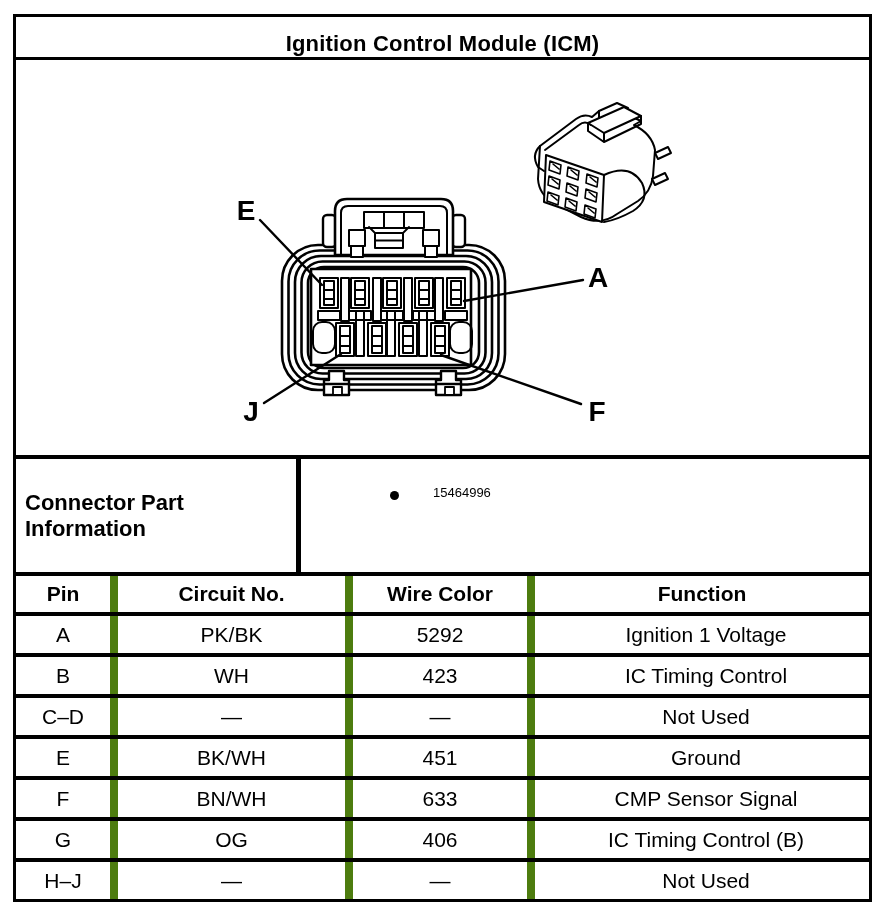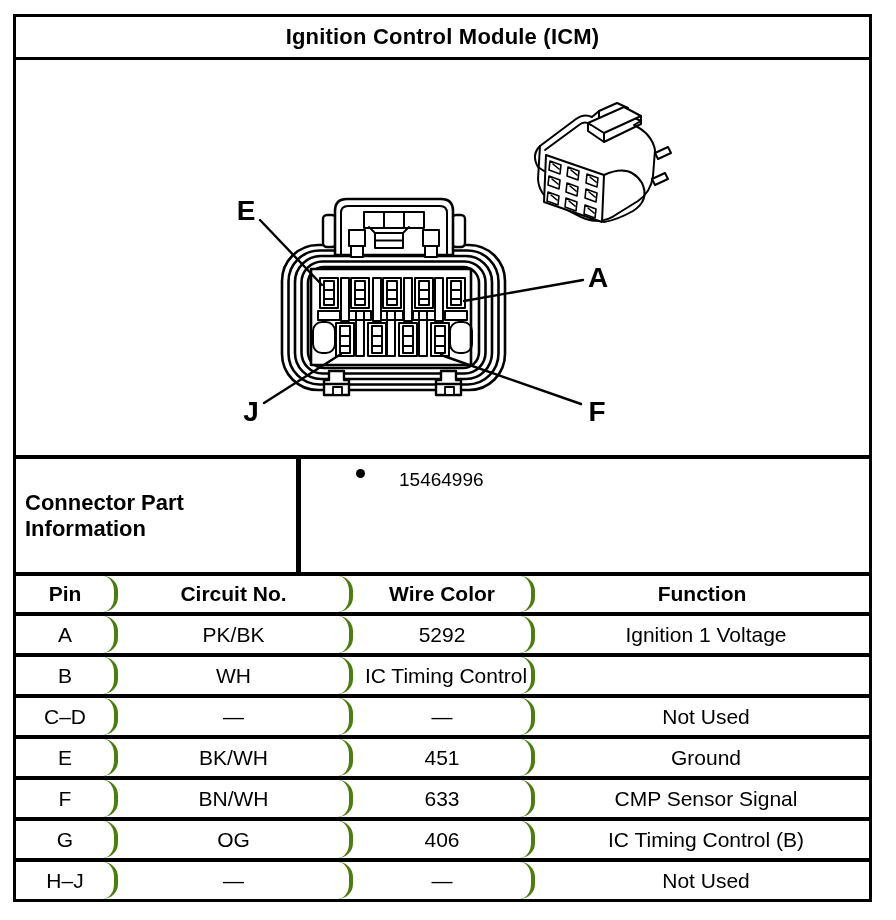--- a/index.html
+++ b/index.html
@@ -13,49 +13,49 @@
   }
   .frame{
     position:absolute;left:13px;top:14px;width:853px;
     border:3px solid #000;
     background:#fff;
     box-sizing:content-box;
   }
   
   .title-row{
     height:40px;border-bottom:3px solid #000;
-    display:flex;align-items:center;justify-content:center;
+    display:flex;align-items:flex-end;justify-content:center;
     font-size:22px;font-weight:bold;letter-spacing:0.2px;
   }
   
   .diagram-area{position:relative;height:395px;border-bottom:4px solid #000;}
   .diagram-area svg{position:absolute;left:0;top:0;width:100%;height:100%;}
   
   .partinfo-row{height:113px;border-bottom:4px solid #000;display:flex;}
   .partinfo-label{
     width:285px;border-right:5px solid #000;
     display:flex;align-items:center;
     padding-left:9px;box-sizing:border-box;
     font-size:22px;font-weight:bold;
   }
   .partinfo-bullets{flex:1;padding-top:10px;}
-  .bullet-row{display:flex;align-items:flex-start;height:31px;font-size:19px;}
+  .bullet-row{display:flex;align-items:flex-end;height:31px;font-size:13px;padding-left:34px;}
   .bullet-dot{width:9px;height:9px;border-radius:50%;background:#000;margin-left:55px;flex:0 0 auto;}
   .bullet-text{margin-left:34px;white-space:nowrap;}
   
   .pin-row{
     display:grid;grid-template-columns:102px 235px 182px 1fr;
     border-bottom:4px solid #000;
   }
   .pin-row:last-child{border-bottom:none;}
   .pin-row > div{
     height:37px;line-height:37px;font-size:21px;
     text-align:center;overflow:hidden;white-space:nowrap;
   }
-  .pin-row > div:nth-child(-n+3){border-right:4px solid #4d7c0f;border-radius:15px;}
+  .pin-row > div:nth-child(-n+3){border-right:8px solid #4d7c0f;}
   .pin-row > .fn-cell{text-align:center;padding-left:8px;}
   .header-row > div{font-weight:bold;height:36px;line-height:36px;}
 </style>
 </head>
 <body>
 
 <div class="sheet">
   <div class="frame">
 
     <div class="title-row">
@@ -241,20 +241,21 @@
   <div class="pin-row">
     <div>A</div>
     <div>PK/BK</div>
     <div>5292</div>
     <div class="fn-cell">Ignition 1 Voltage</div>
   </div>
 
   <div class="pin-row">
     <div>B</div>
     <div>WH</div>
+    <div>423</div>
     <div class="fn-cell">IC Timing Control</div>
   </div>
 
   <div class="pin-row">
     <div>C–D</div>
     <div>—</div>
     <div>—</div>
     <div class="fn-cell">Not Used</div>
   </div>
 

